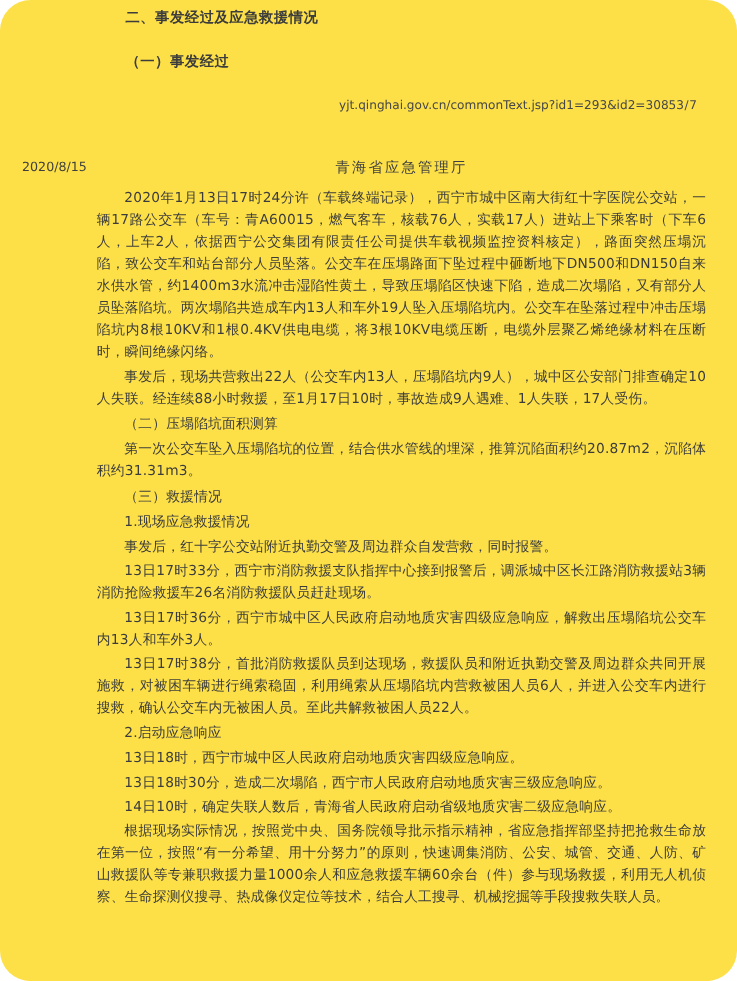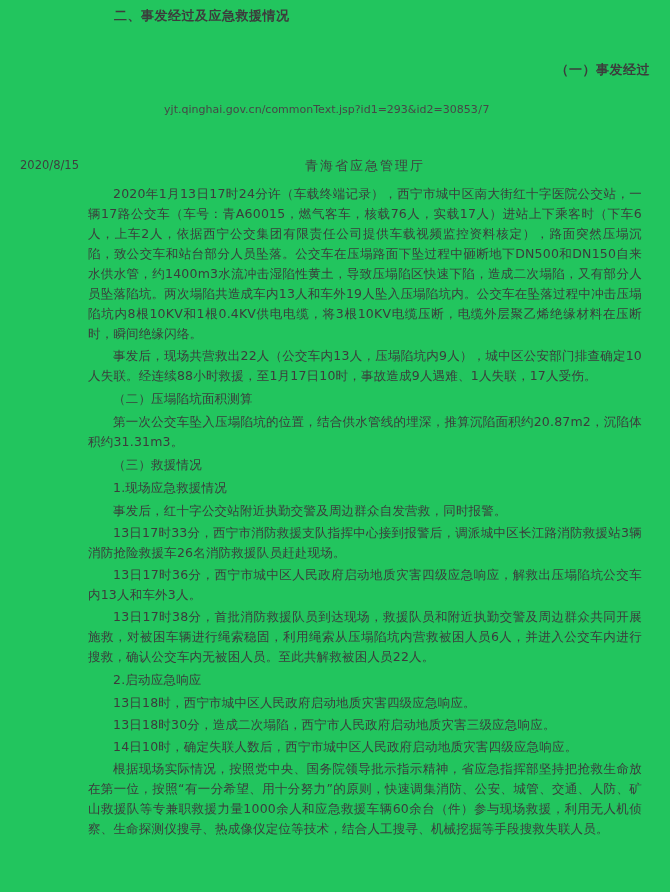--- a/index.html
+++ b/index.html
@@ -1,38 +1,39 @@
 <!DOCTYPE html>
 <html lang="zh"><head>
 <meta charset="utf-8">
 <style>
   html,body{margin:0;padding:0;}
   .screen{
     position:relative;
     width:670px;height:892px;
     box-sizing:border-box;
-    background:#22c55e;
+    background:#fde047;
     color:#3c3c3c;
     overflow:hidden;
     padding:0 20px;
     font-family:"DejaVu Sans",sans-serif;
+    border-radius:28px;
   }
   
   .prev-content{padding-top:7px;}
   .heading-l1,.heading-l2{
     margin:0 0 0 94px;
     font-size:13px;
     font-weight:700;
     letter-spacing:0.5px;
   }
-  .heading-l2{margin-top:36px;text-align:right;}
+  .heading-l2{margin-top:22px;}
   
   .print-footer{
     display:flex;
-    justify-content:center;
+    justify-content:flex-end;
     align-items:baseline;
     margin-top:24px;
     font-size:11px;
     color:#474747;
   }
   .print-footer .pagenum{padding-right:16px;letter-spacing:0.5px;}
   
   .page-header{
     position:relative;
     margin-top:41px;
@@ -89,18 +90,18 @@
     <p class="para">第一次公交车坠入压塌陷坑的位置，结合供水管线的埋深，推算沉陷面积约20.87m2，沉陷体积约31.31m3。</p>
     <p class="para sub">（三）救援情况</p>
     <p class="para sub">1.现场应急救援情况</p>
     <p class="para">事发后，红十字公交站附近执勤交警及周边群众自发营救，同时报警。</p>
     <p class="para">13日17时33分，西宁市消防救援支队指挥中心接到报警后，调派城中区长江路消防救援站3辆消防抢险救援车26名消防救援队员赶赴现场。</p>
     <p class="para">13日17时36分，西宁市城中区人民政府启动地质灾害四级应急响应，解救出压塌陷坑公交车内13人和车外3人。</p>
     <p class="para">13日17时38分，首批消防救援队员到达现场，救援队员和附近执勤交警及周边群众共同开展施救，对被困车辆进行绳索稳固，利用绳索从压塌陷坑内营救被困人员6人，并进入公交车内进行搜救，确认公交车内无被困人员。至此共解救被困人员22人。</p>
     <p class="para sub">2.启动应急响应</p>
     <p class="para">13日18时，西宁市城中区人民政府启动地质灾害四级应急响应。</p>
     <p class="para">13日18时30分，造成二次塌陷，西宁市人民政府启动地质灾害三级应急响应。</p>
-    <p class="para">14日10时，确定失联人数后，西宁市城中区人民政府启动地质灾害四级应急响应。</p>
+    <p class="para">14日10时，确定失联人数后，青海省人民政府启动省级地质灾害二级应急响应。</p>
     <p class="para">根据现场实际情况，按照党中央、国务院领导批示指示精神，省应急指挥部坚持把抢救生命放在第一位，按照“有一分希望、用十分努力”的原则，快速调集消防、公安、城管、交通、人防、矿山救援队等专兼职救援力量1000余人和应急救援车辆60余台（件）参与现场救援，利用无人机侦察、生命探测仪搜寻、热成像仪定位等技术，结合人工搜寻、机械挖掘等手段搜救失联人员。</p>
 
   </div>
 
 </div>
 
 </body></html>

